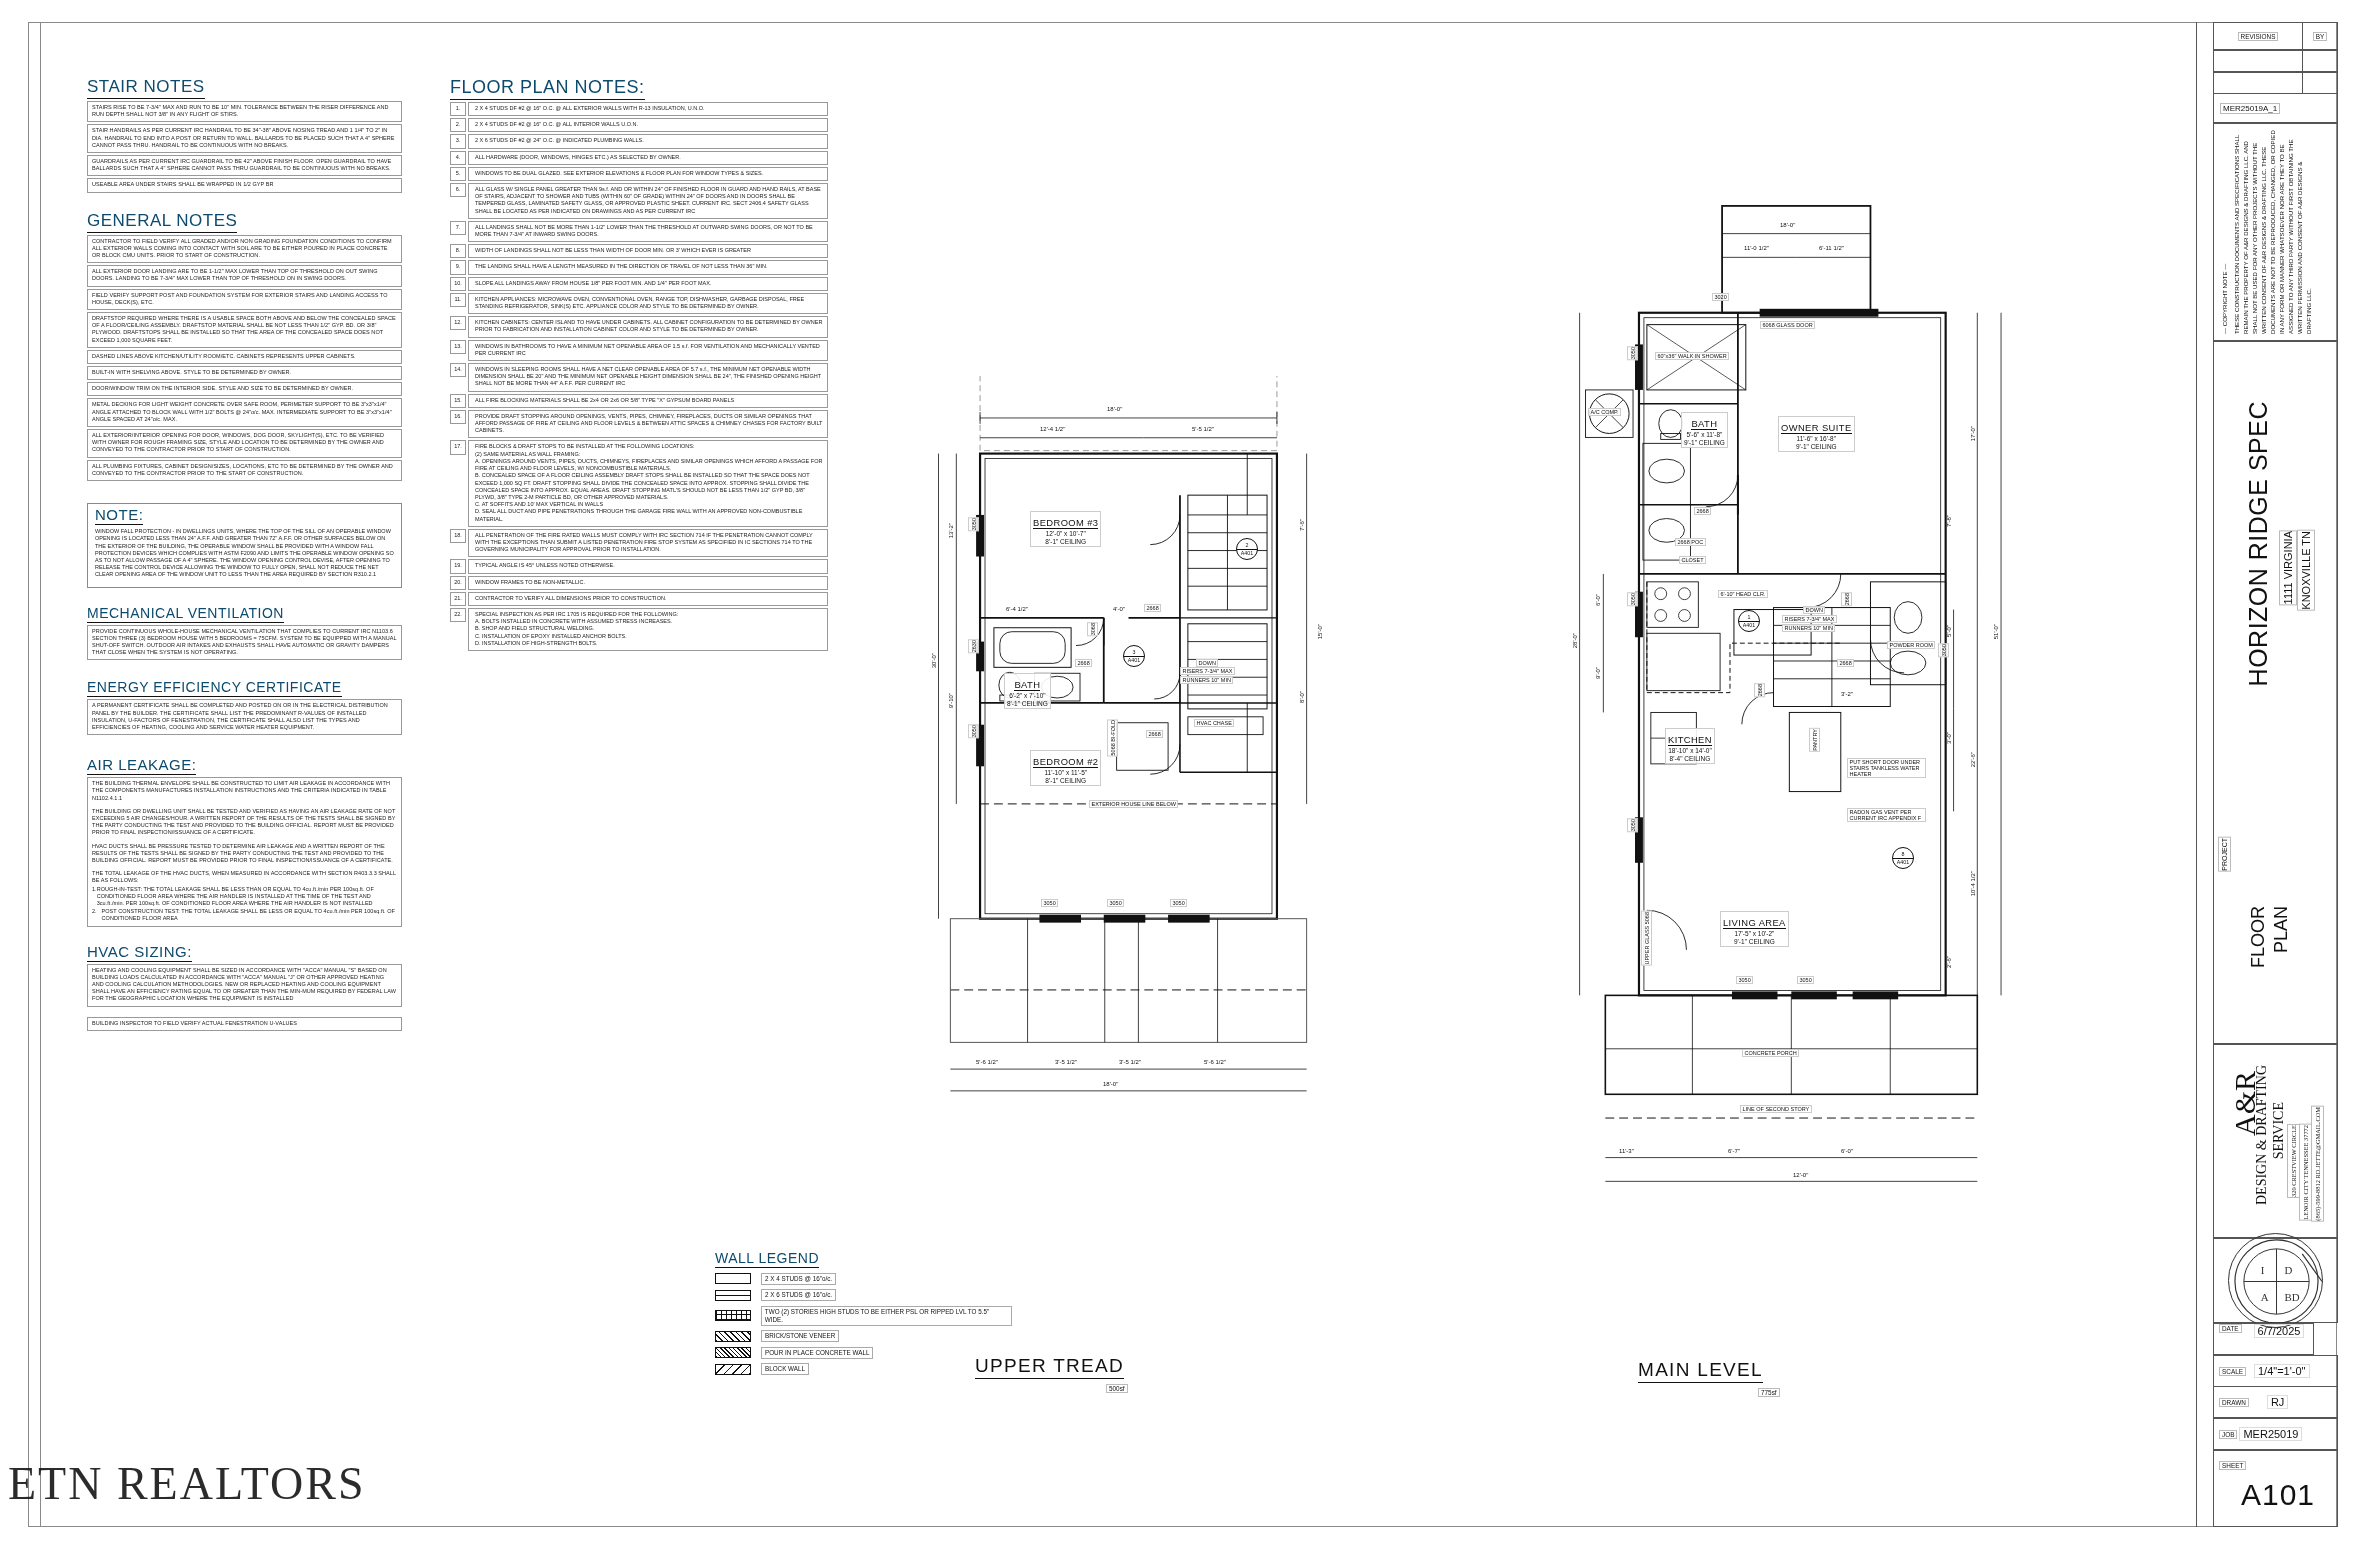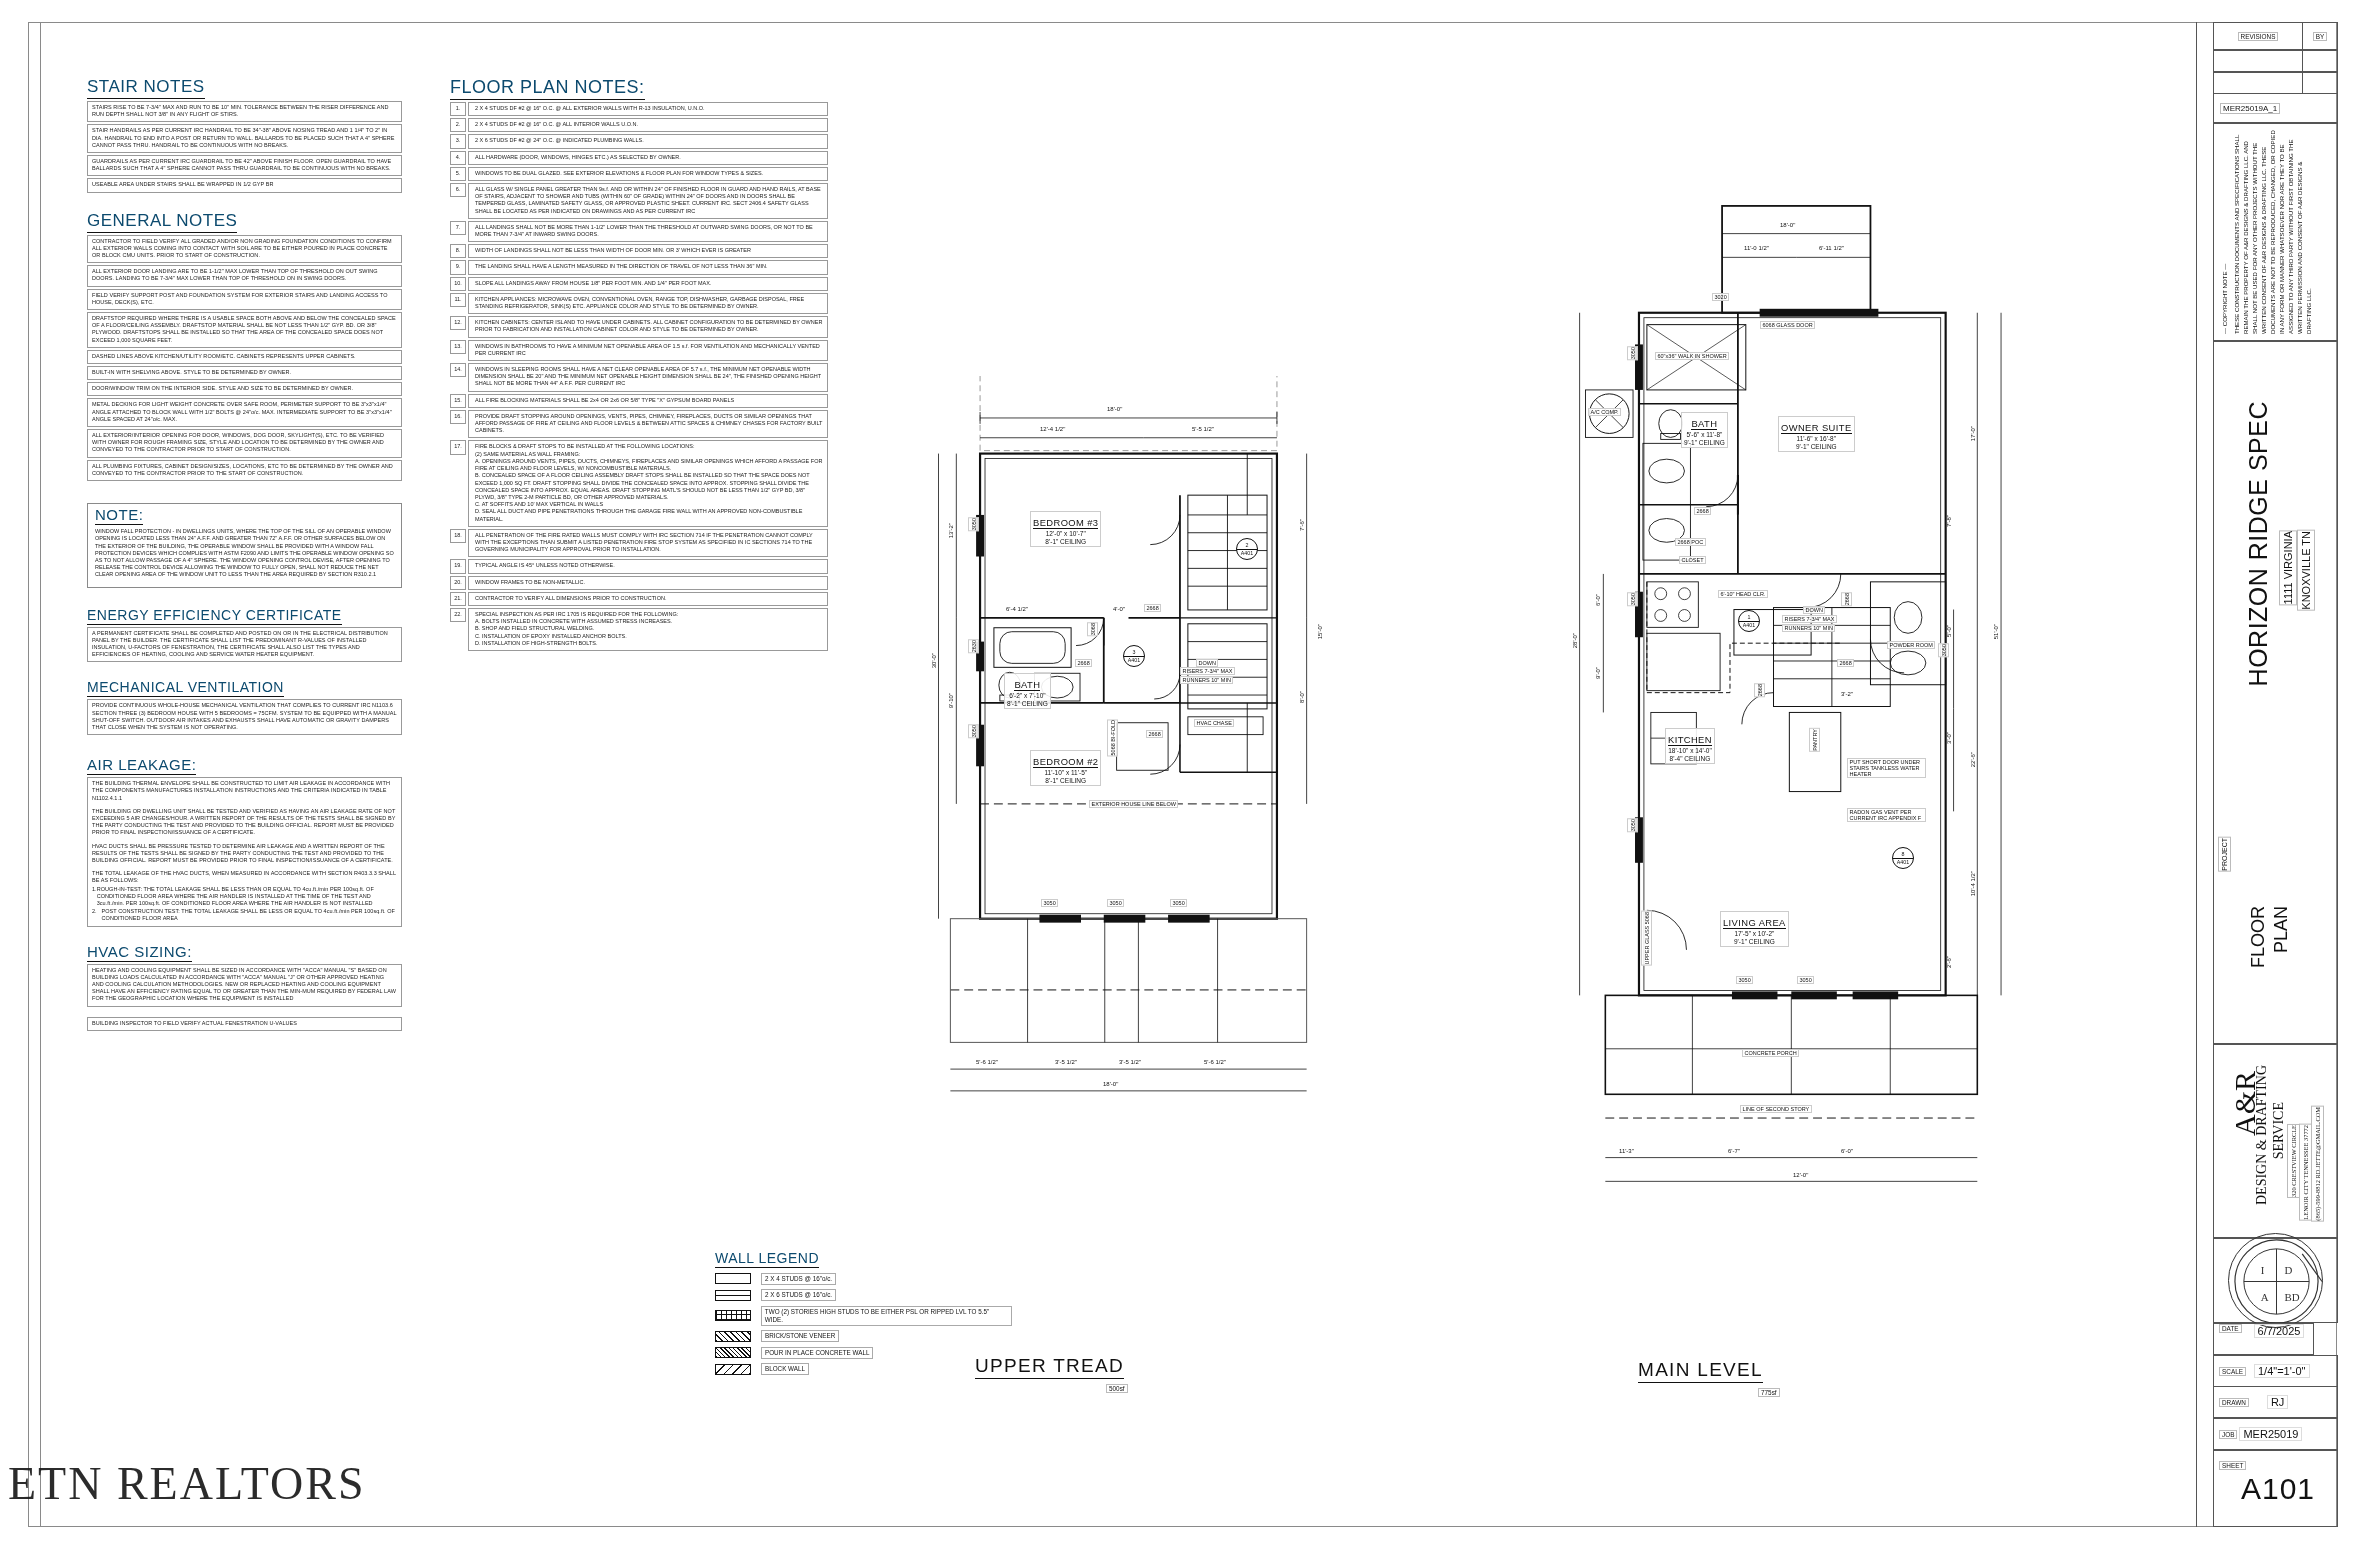--- a/index.html
+++ b/index.html
@@ -315,31 +315,31 @@
       <div class="note-box">
           <p>ALL PLUMBING FIXTURES, CABINET DESIGN/SIZES, LOCATIONS, ETC TO BE DETERMINED BY THE OWNER AND CONVEYED TO THE CONTRACTOR PRIOR TO THE START OF CONSTRUCTION.</p>
         </div>
     </div>
 
     <div style="margin-top:22px; border:1px solid #8a8a8a; padding:2px 7px 8px 7px;">
       <div class="note-head" style="font-size:15px">NOTE:</div>
       <div style="font-size:5.5px;line-height:7.2px;color:#1a1a1a;margin-top:3px;">WINDOW FALL PROTECTION - IN DWELLINGS UNITS, WHERE THE TOP OF THE SILL OF AN OPERABLE WINDOW OPENING IS LOCATED LESS THAN 24" A.F.F. AND GREATER THAN 72" A.F.F. OR OTHER SURFACES BELOW ON THE EXTERIOR OF THE BUILDING, THE OPERABLE WINDOW SHALL BE PROVIDED WITH A WINDOW FALL PROTECTION DEVICES WHICH COMPLIES WITH ASTM F2090 AND LIMITS THE OPERABLE WINDOW OPENING SO AS TO NOT ALLOW PASSAGE OF A 4" SPHERE. THE WINDOW OPENING CONTROL DEVISE, AFTER OPENING TO RELEASE THE CONTROL DEVICE ALLOWING THE WINDOW TO FULLY OPEN, SHALL NOT REDUCE THE NET CLEAR OPENING AREA OF THE WINDOW UNIT TO LESS THAN THE AREA REQUIRED BY SECTION R310.2.1</div>
     </div>
 
+    <div style="margin-top:16px">
+      <div class="note-head" style="font-size:14px">MECHANICAL VENTILATION</div>
+      <div class="note-box">
+          <p>PROVIDE CONTINUOUS WHOLE-HOUSE MECHANICAL VENTILATION THAT COMPLIES TO CURRENT IRC N1103.6 SECTION THREE (3) BEDROOM HOUSE WITH 5 BEDROOMS = 75CFM. SYSTEM TO BE EQUIPPED WITH A MANUAL SHUT-OFF SWITCH. OUTDOOR AIR INTAKES AND EXHAUSTS SHALL HAVE AUTOMATIC OR GRAVITY DAMPERS THAT CLOSE WHEN THE SYSTEM IS NOT OPERATING.</p>
+        </div>
+    </div>
+
     <div style="margin-top:18px">
       <div class="note-head" style="font-size:14px">ENERGY EFFICIENCY CERTIFICATE</div>
       <div class="note-box">
           <p>A PERMANENT CERTIFICATE SHALL BE COMPLETED AND POSTED ON OR IN THE ELECTRICAL DISTRIBUTION PANEL BY THE BUILDER. THE CERTIFICATE SHALL LIST THE PREDOMINANT R-VALUES OF INSTALLED INSULATION, U-FACTORS OF FENESTRATION, THE CERTIFICATE SHALL ALSO LIST THE TYPES AND EFFICIENCIES OF HEATING, COOLING AND SERVICE WATER HEATER EQUIPMENT.</p>
-        </div>
-    </div>
-
-    <div style="margin-top:16px">
-      <div class="note-head" style="font-size:14px">MECHANICAL VENTILATION</div>
-      <div class="note-box">
-          <p>PROVIDE CONTINUOUS WHOLE-HOUSE MECHANICAL VENTILATION THAT COMPLIES TO CURRENT IRC N1103.6 SECTION THREE (3) BEDROOM HOUSE WITH 5 BEDROOMS = 75CFM. SYSTEM TO BE EQUIPPED WITH A MANUAL SHUT-OFF SWITCH. OUTDOOR AIR INTAKES AND EXHAUSTS SHALL HAVE AUTOMATIC OR GRAVITY DAMPERS THAT CLOSE WHEN THE SYSTEM IS NOT OPERATING.</p>
         </div>
     </div>
 
     <div style="margin-top:21px">
       <div class="note-head" style="font-size:15px">AIR LEAKAGE:</div>
       <div class="note-box">
         <p>THE BUILDING THERMAL ENVELOPE SHALL BE CONSTRUCTED TO LIMIT AIR LEAKAGE IN ACCORDANCE WITH THE COMPONENTS MANUFACTURES INSTALLATION INSTRUCTIONS AND THE CRITERIA INDICATED IN TABLE N1102.4.1.1</p>
         <p style="margin-top:6px">THE BUILDING OR DWELLING UNIT SHALL BE TESTED AND VERIFIED AS HAVING AN AIR LEAKAGE RATE OF NOT EXCEEDING 5 AIR CHANGES/HOUR. A WRITTEN REPORT OF THE RESULTS OF THE TESTS SHALL BE SIGNED BY THE PARTY CONDUCTING THE TEST AND PROVIDED TO THE BUILDING OFFICIAL. REPORT MUST BE PROVIDED PRIOR TO FINAL INSPECTION/ISSUANCE OF A CERTIFICATE.</p>
         <p style="margin-top:6px">HVAC DUCTS SHALL BE PRESSURE TESTED TO DETERMINE AIR LEAKAGE AND A WRITTEN REPORT OF THE RESULTS OF THE TESTS SHALL BE SIGNED BY THE PARTY CONDUCTING THE TEST AND PROVIDED TO THE BUILDING OFFICIAL. REPORT MUST BE PROVIDED PRIOR TO FINAL INSPECTION/ISSUANCE OF A CERTIFICATE.</p>
         <p style="margin-top:6px">THE TOTAL LEAKAGE OF THE HVAC DUCTS, WHEN MEASURED IN ACCORDANCE WITH SECTION R403.3.3 SHALL BE AS FOLLOWS:</p>
@@ -931,21 +931,21 @@
       <span class="tb-lbl" style="margin-left:5px">DRAWN</span>
       <span class="tb-val" style="margin-left:18px">RJ</span>
     </div>
     <div class="tb-cell" style="left:16px; top:1396px; width:125px; height:32px; display:flex;align-items:center;">
       <span class="tb-lbl" style="margin-left:5px">JOB</span>
       <span class="tb-val" style="margin-left:2px">MER25019</span>
     </div>
 
     <div class="tb-cell" style="left:16px; top:1428px; width:125px; height:77px; padding:3px 0 0 5px;">
       <span class="tb-lbl">SHEET</span>
-      <div style="text-align:center; ">
+      <div style="text-align:center; margin-top:6px;">
         <span style="font-size:30px; color:#111; letter-spacing:1px;">A101</span>
       </div>
     </div>
   </div>
 
   <div id="watermark">ETN REALTORS</div>
 
 </div>
 
 

